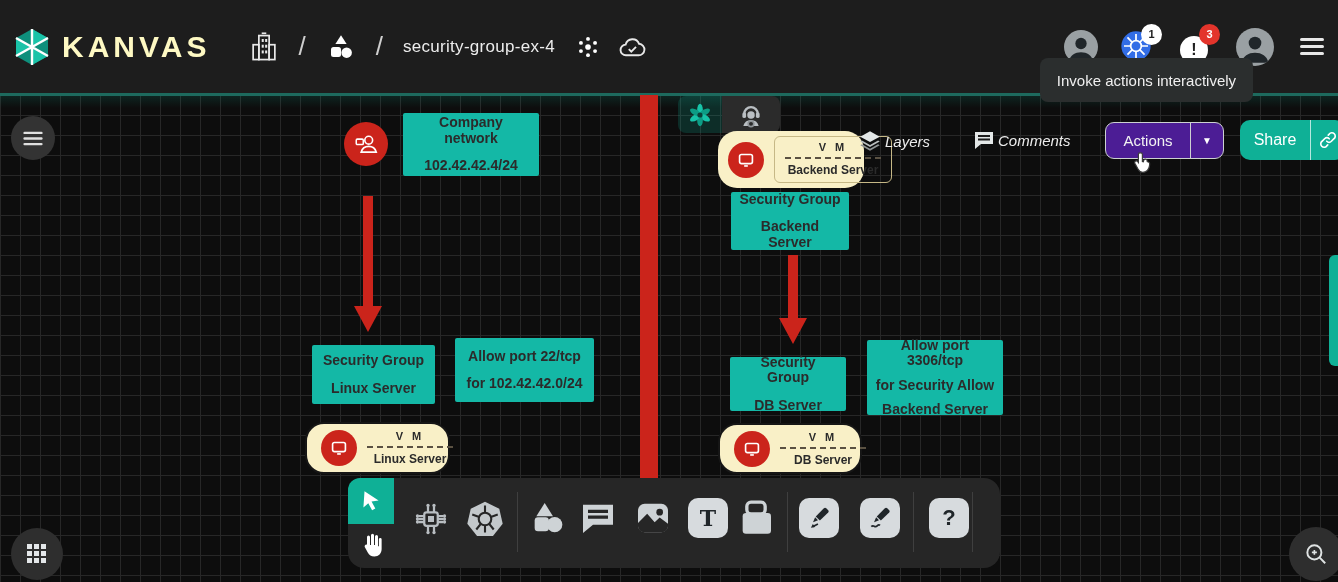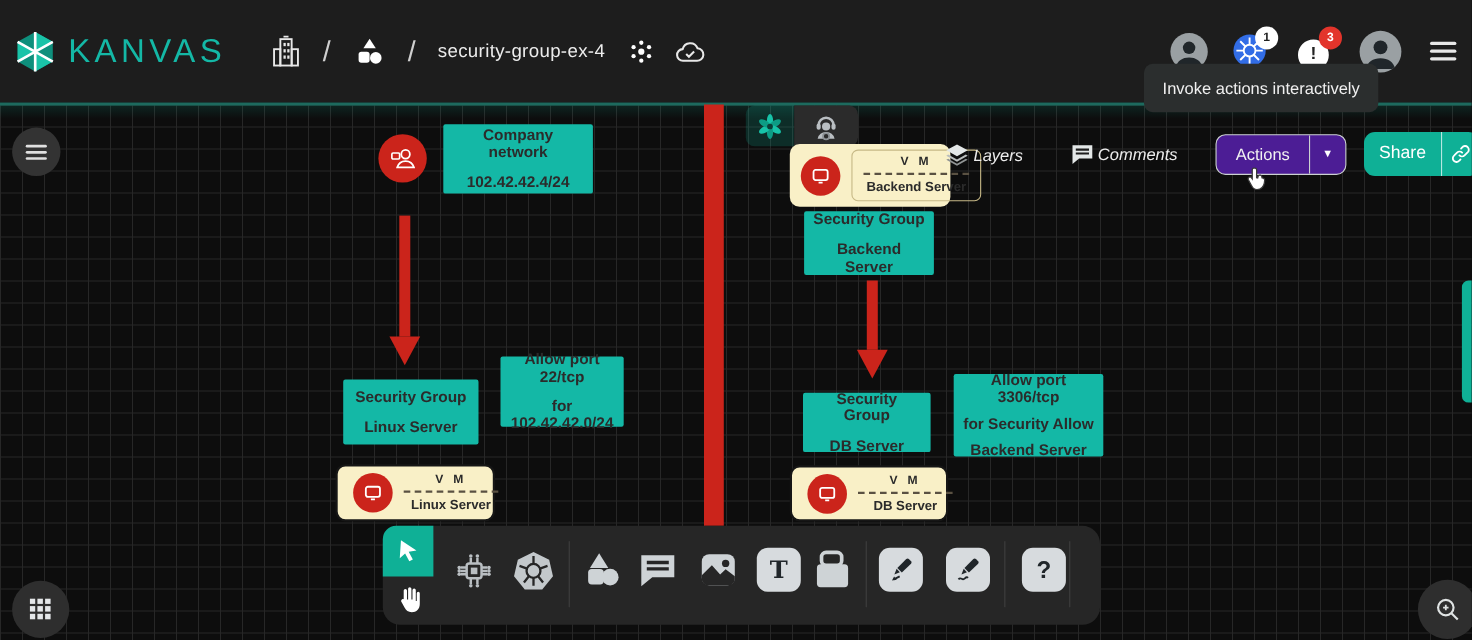--- a/index.html
+++ b/index.html
@@ -2,21 +2,21 @@
 <html><head>
 <meta charset="utf-8">
 <style>
   * { margin:0; padding:0; box-sizing:border-box; }
   html,body { width:1338px; height:582px; overflow:hidden; }
   body { position:relative; background:#0d0d0d; font-family:"Liberation Sans", sans-serif; }
 
   
   .header { position:absolute; left:0; top:0; width:1338px; height:93px; background:#1d1d1d; display:flex; align-items:center; z-index:20; }
   .brand { display:flex; align-items:center; gap:10px; margin-left:12px; }
-  .brand-name { color:#14b8a6; font-size:30px; font-weight:normal; letter-spacing:4px; }
+  .brand-name { color:#fef9c3; font-size:30px; font-weight:bold; letter-spacing:4px; }
   .crumb { display:flex; align-items:center; color:#e8e8e8; }
   .crumb-sep { color:#cfcfcf; font-size:26px; font-weight:300; margin:0 20px; }
   .board-name { color:#ececec; font-size:17px; letter-spacing:0.3px; }
   .hdr-right { position:absolute; right:0; top:0; height:93px; display:flex; align-items:center; }
   .avatar { border-radius:50%; background:#9aa0a3; display:flex; align-items:flex-end; justify-content:center; overflow:hidden; }
   .badge { position:absolute; border-radius:50%; display:flex; align-items:center; justify-content:center; font-size:11px; font-weight:bold; }
   .burger span { display:block; width:24px; height:3px; background:#e8e8e8; margin:4px 0; border-radius:2px; }
 
   
   .canvas { position:absolute; left:0; top:95px; width:1338px; height:487px;
@@ -24,21 +24,21 @@
     background-image:linear-gradient(#272727 1px, transparent 1px),
                      linear-gradient(90deg,#272727 1px, transparent 1px);
     background-size:20px 20px; z-index:1; }
   .canvas-topline { position:absolute; left:0; top:93px; width:1338px; height:3px; background:#1d6a5e; z-index:2; }
   .canvas-glow { position:absolute; left:0; top:96px; width:1338px; height:12px; background:linear-gradient(rgba(16,176,150,.14), transparent); z-index:2; }
 
   .note { position:absolute; background:#14b8a6; color:#2b2b2b; font-size:14px; font-weight:600;
     text-align:center; display:flex; flex-direction:column; justify-content:center; gap:12px;
     padding:6px 8px; border-radius:2px; z-index:5; line-height:1.1; }
 
-  .vmcard { position:absolute; background:#f9f0c7; border-radius:9px; display:flex; align-items:center; z-index:6; }
+  .vmcard { position:absolute; background:#f9f0c7; border-radius:19px; display:flex; align-items:center; z-index:6; }
   .vmcard.bordered { border:2px solid #161616; }
   .vm-icon { width:36px; height:36px; border-radius:50%; background:#cb241b; display:flex; align-items:center; justify-content:center; margin-left:14px; flex:0 0 auto; }
   .vm-text { flex:1; display:flex; flex-direction:column; align-items:center; color:#2b2b2b; padding:0 10px; }
   .vm-title { font-size:11px; font-weight:bold; letter-spacing:3px; }
   .vm-dash { width:86px; border-top:2px dashed #5a5142; margin:4px 0; }
   .vm-sub { font-size:12px; font-weight:600; }
   .vm-inner { border:1.5px solid #c6b886; border-radius:6px; padding:4px 10px 5px; display:flex; flex-direction:column; align-items:center; }
 
   .arrow-shaft { position:absolute; width:10px; background:#cb241b; z-index:4; }
   .arrow-head { position:absolute; width:0; height:0; border-left:14px solid transparent; border-right:14px solid transparent; border-top:26px solid #cb241b; z-index:4; }
@@ -116,21 +116,21 @@
 </div>
 
 <div class="note" style="left:403px;top:113px;width:136px;height:63px;">
   <div>Company network</div>
   <div>102.42.42.4/24</div>
 </div>
 <div class="note" style="left:312px;top:345px;width:123px;height:59px;">
   <div>Security Group</div>
   <div>Linux Server</div>
 </div>
-<div class="note" style="left:455px;top:324px;width:112px;height:64px;">
+<div class="note" style="left:455px;top:338px;width:139px;height:64px;">
   <div>Allow port 22/tcp</div>
   <div>for 102.42.42.0/24</div>
 </div>
 <div class="note" style="left:731px;top:192px;width:118px;height:58px;">
   <div>Security Group</div>
   <div>Backend Server</div>
 </div>
 <div class="note" style="left:730px;top:357px;width:116px;height:54px;">
   <div>Security Group</div>
   <div>DB  Server</div>

